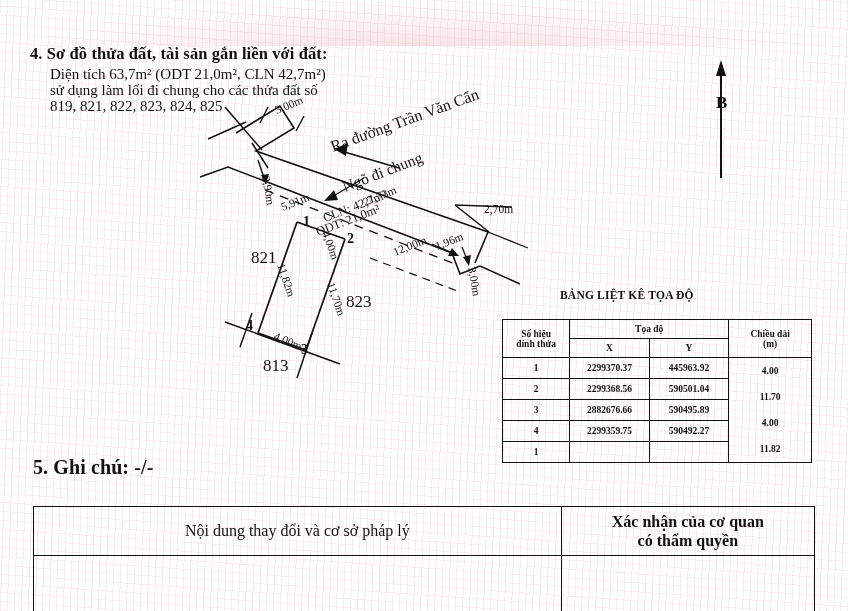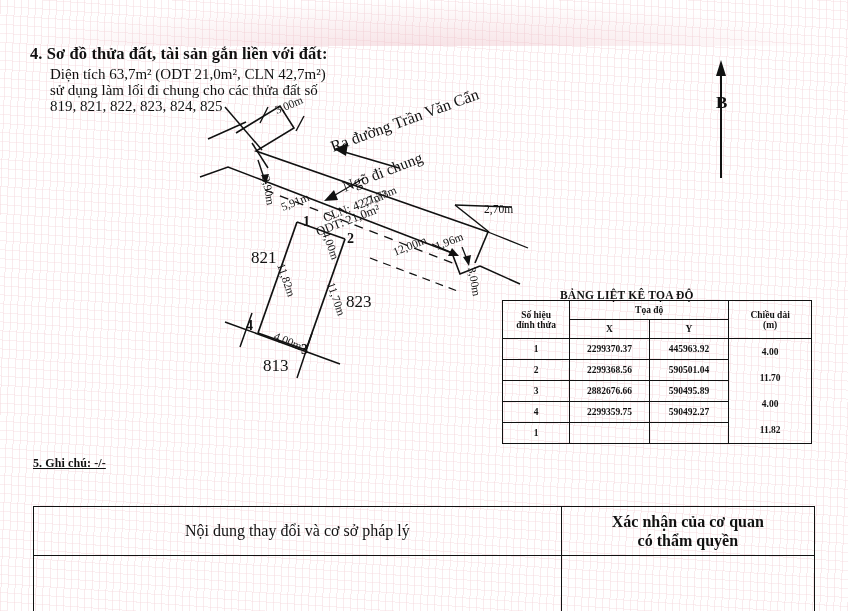--- a/index.html
+++ b/index.html
@@ -50,21 +50,21 @@
 
   .sec-title {
     position: absolute;
     font-weight: bold;
     font-size: 16.5px;
     letter-spacing: .1px;
     white-space: nowrap;
     text-align: right;
   }
   #title4 { left: 30px; top: 44px; }
-  #title5 { left: 33px; top: 456px; font-size: 12px; text-decoration: underline; }
+  #title5 { left: 33px; top: 456px; font-size: 20px; }
   #title6 { left: 33px; top: 483px; font-size: 16px; }
 
   .subnote {
     position: absolute;
     left: 50px;
     top: 66px;
     font-size: 15px;
     line-height: 16px;
     white-space: pre-line;
   }
@@ -75,21 +75,21 @@
     left: 560px;
     top: 289px;
     font-size: 11.5px;
     font-weight: bold;
     letter-spacing: .2px;
     white-space: nowrap;
   }
   #coord-table {
     position: absolute;
     left: 502px;
-    top: 300px;
+    top: 319px;
     width: 310px;
     border-collapse: collapse;
     font-size: 9.5px;
     font-weight: bold;
     text-align: center;
   }
   #coord-table td, #coord-table th {
     border: 1.3px solid #111;
     padding: 0;
     height: 18px;

